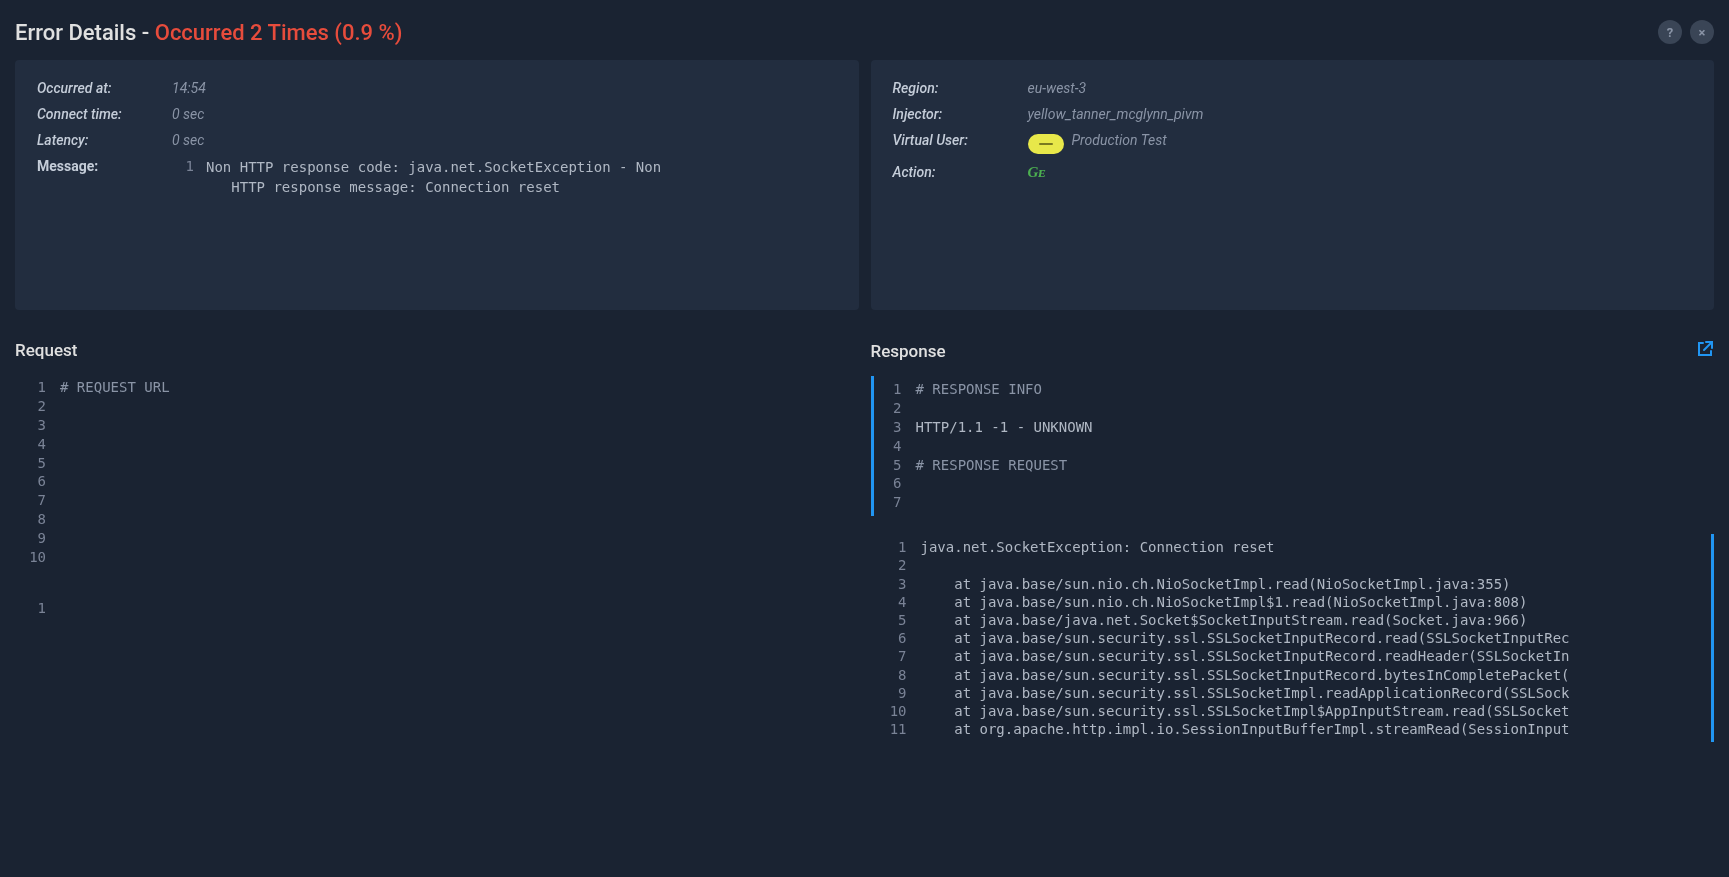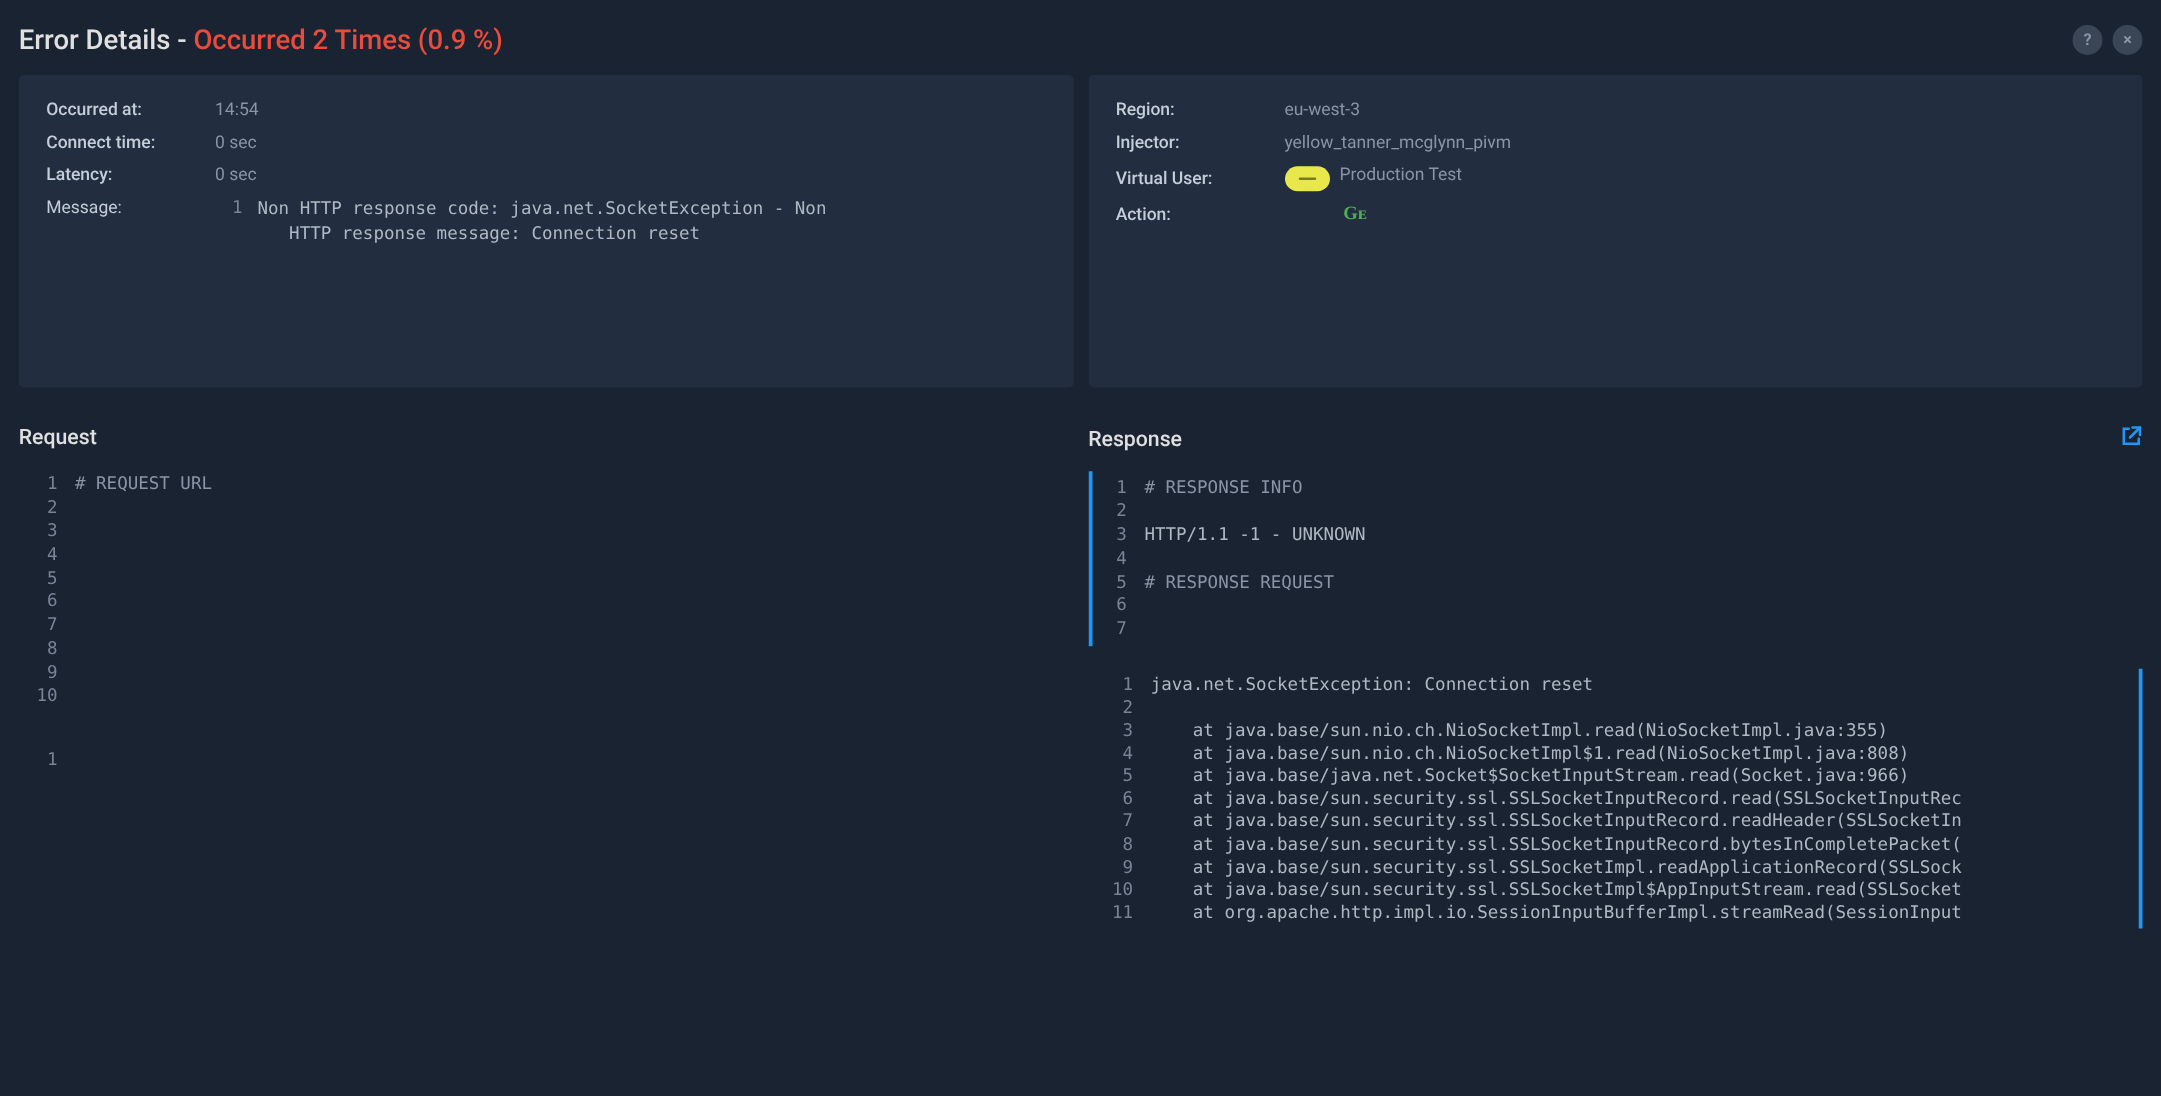--- a/index.html
+++ b/index.html
@@ -66,42 +66,42 @@
       background-color: #222d3f;
       border-radius: 4px;
       padding: 20px 22px;
       flex: 1;
       min-height: 250px;
     }
     
     .info-row {
       display: flex;
       margin-bottom: 10px;
-      align-items: center;
+      font-style: italic;
     }
     
     .info-label {
       width: 135px;
       color: #c5cdd9;
       font-weight: 500;
     }
     
     .info-value {
       color: #8a94a6;
     }
     
     .info-row-msg {
       display: flex;
       align-items: flex-start;
     }
     
     .msg-label {
       width: 135px;
       color: #c5cdd9;
-      font-weight: 400;
+      font-weight: 700;
     }
     
     .msg-lineno {
       width: 34px;
       text-align: right;
       color: #7a8396;
       font-family: "Consolas", "Monaco", monospace;
       font-size: 14px;
       padding-right: 12px;
     }
@@ -136,21 +136,20 @@
       color: #8a94a6;
       margin-right: 8px;
       font-size: 16px;
     }
     
     .action-icon {
       color: #4caf50;
       font-family: serif;
       font-weight: bold;
       font-size: 15px;
-      margin-left: 47px;
     }
     
     .section-row {
       display: flex;
       gap: 12px;
       padding: 30px 15px 0 15px;
     }
     
     .section {
       flex: 1;

